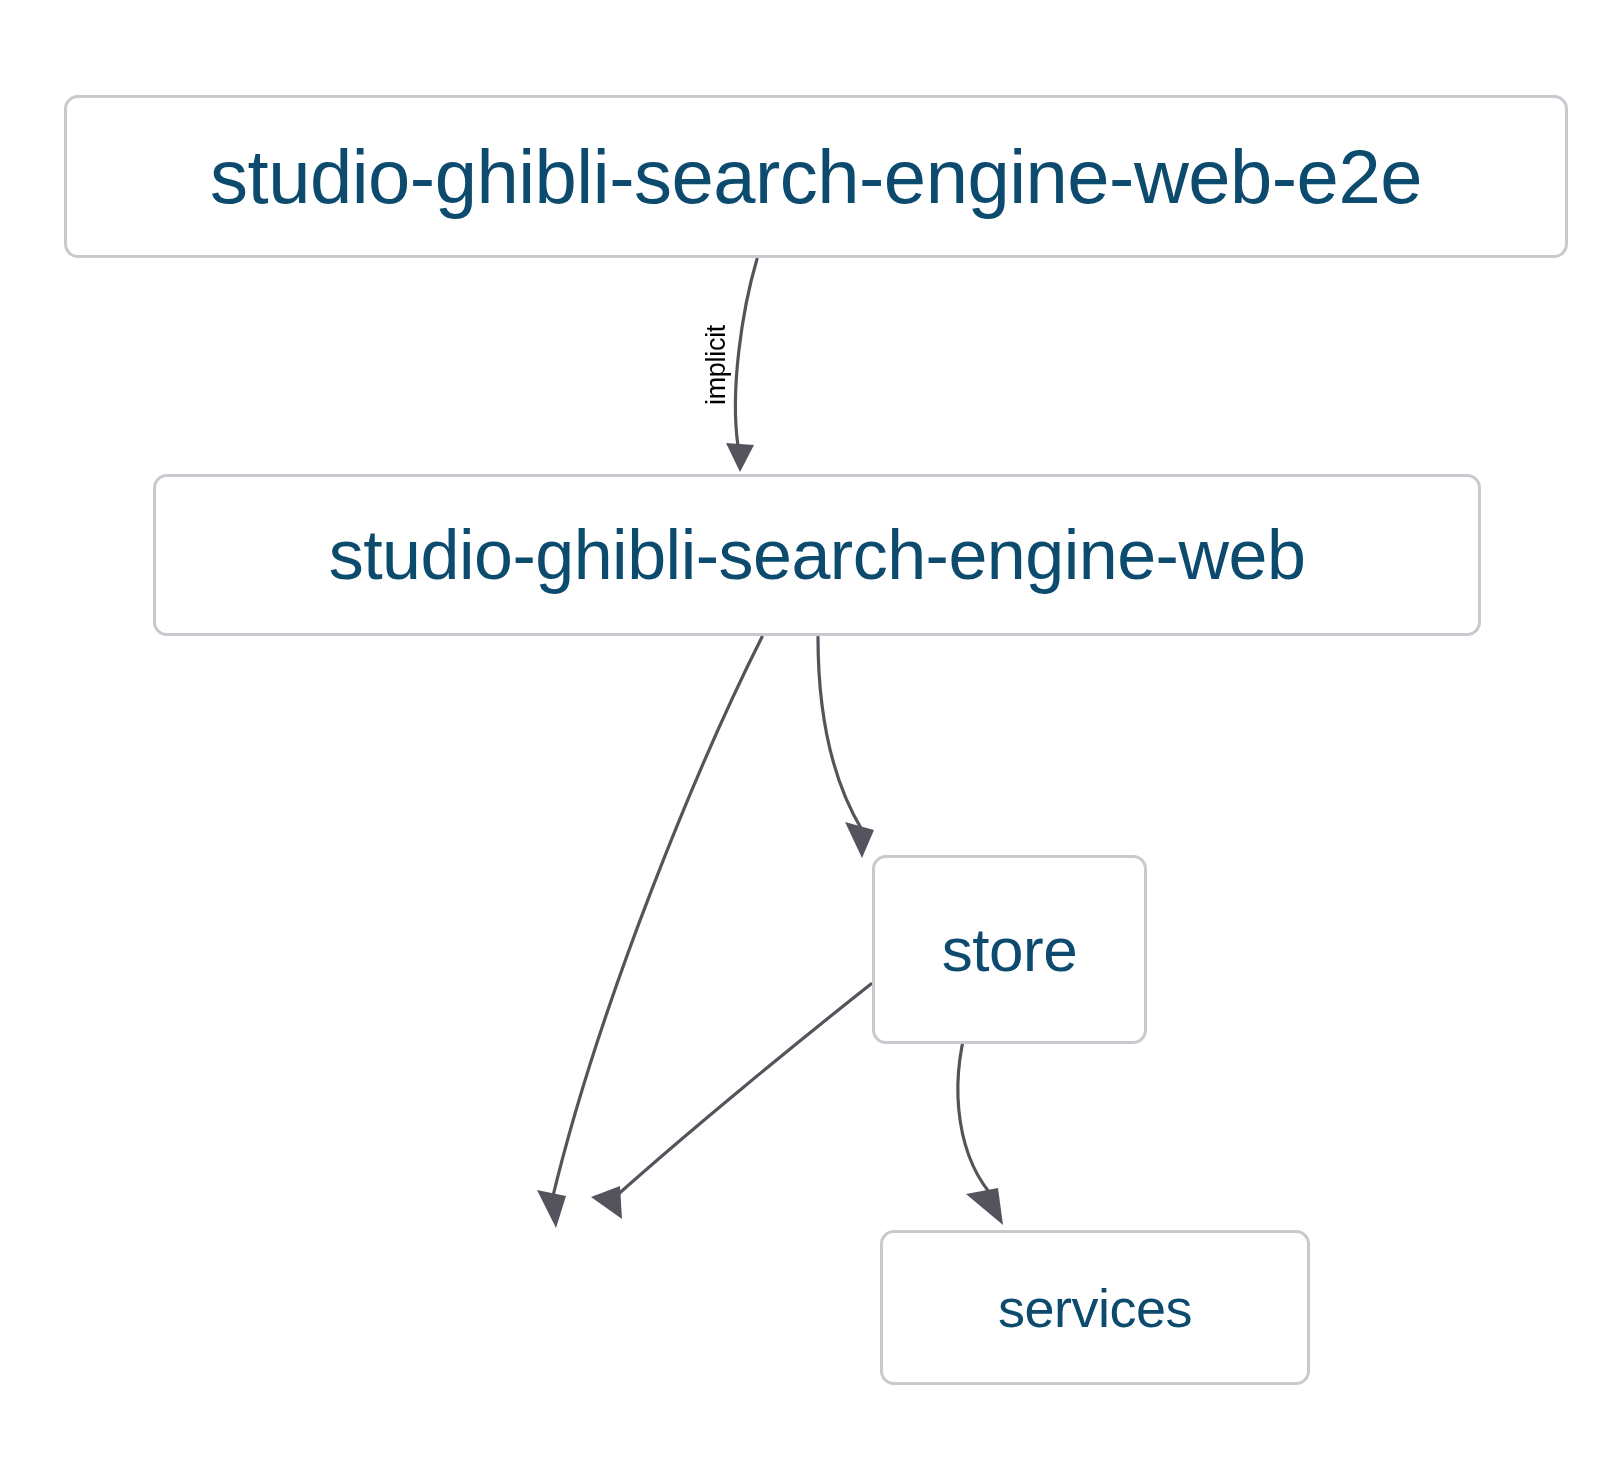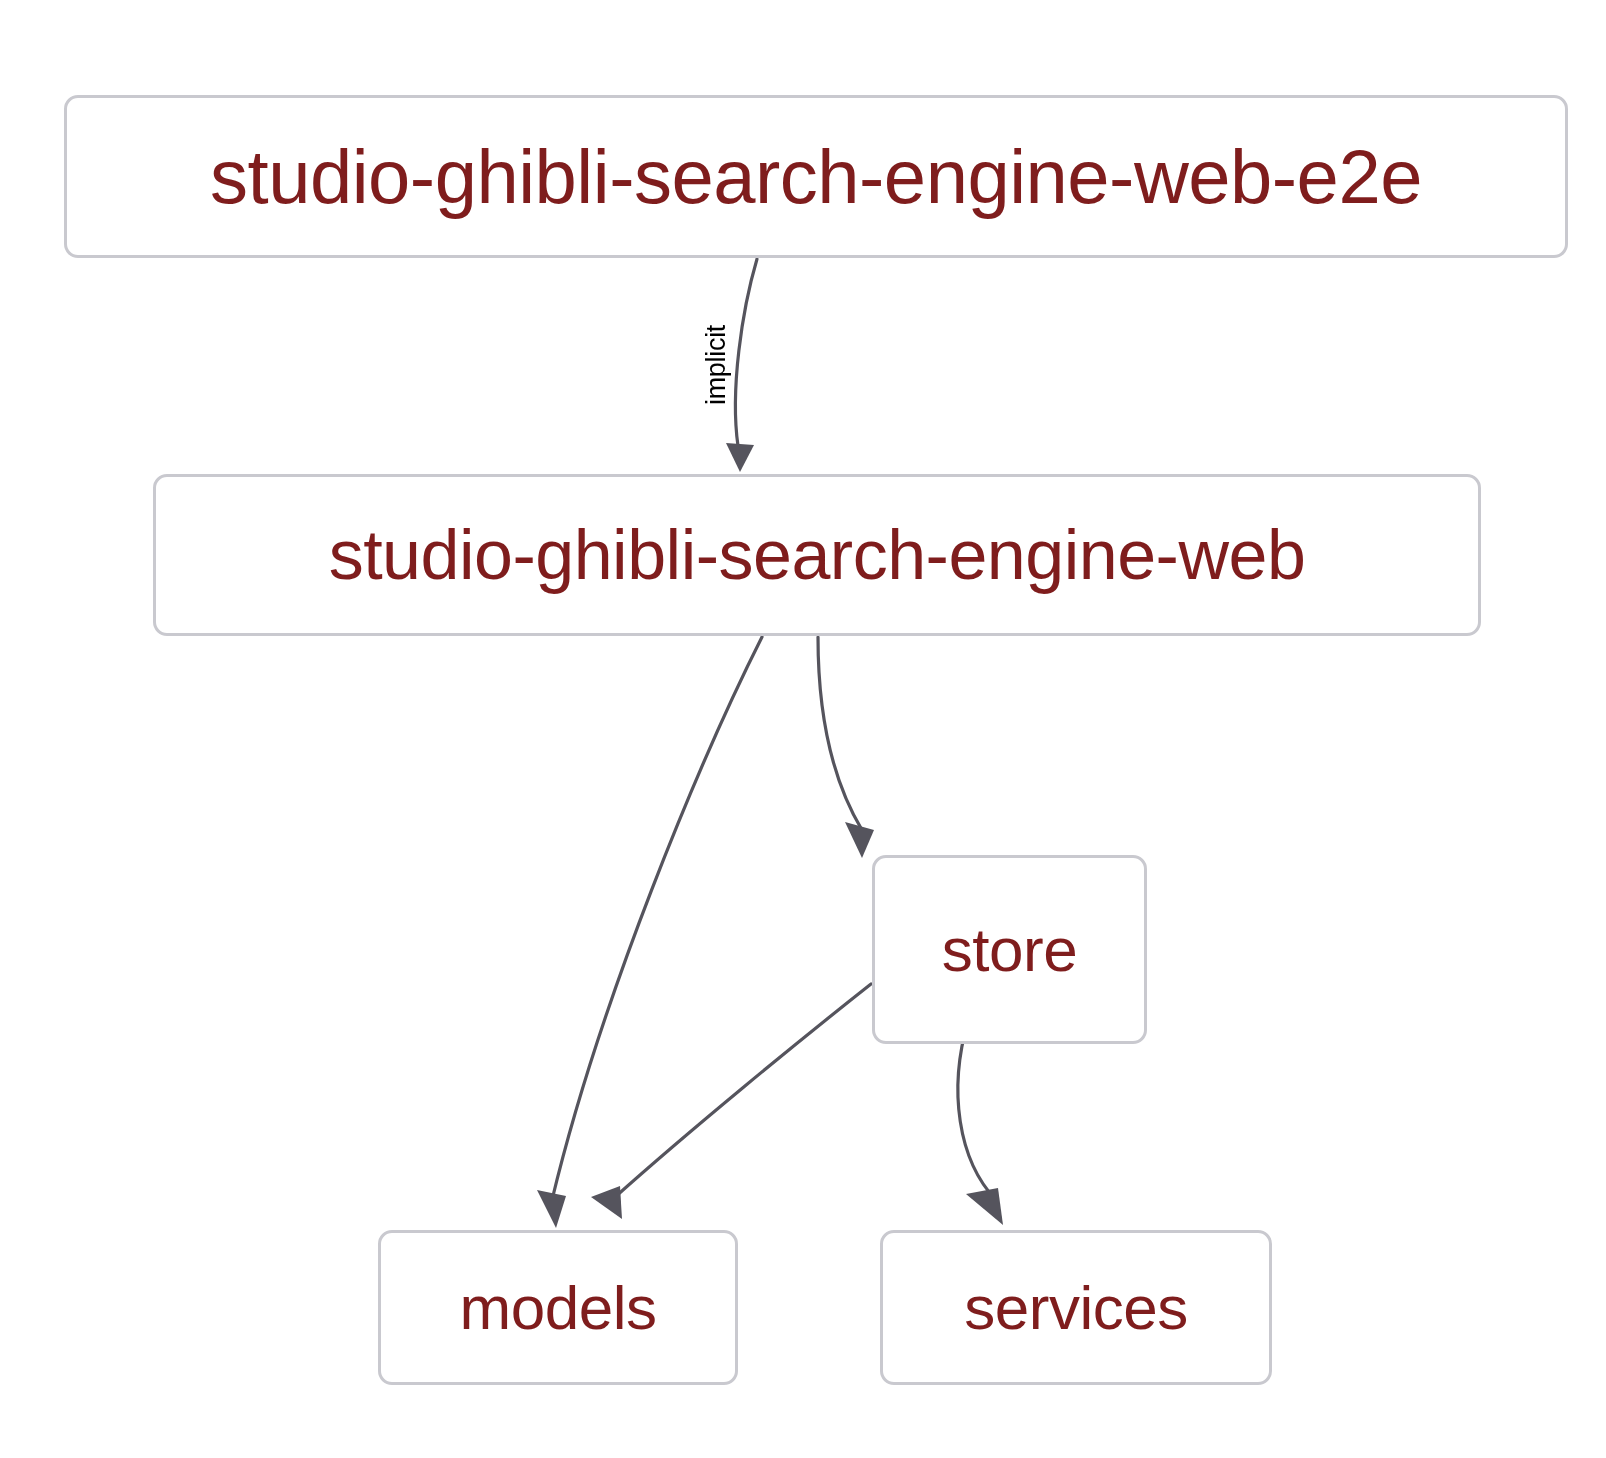--- a/index.html
+++ b/index.html
@@ -27,21 +27,21 @@
   }
   .node-box {
     position: absolute;
     box-sizing: border-box;
     background: #ffffff;
     border: 3px solid #c9c9cf;
     border-radius: 14px;
     display: flex;
     align-items: center;
     justify-content: center;
-    color: #7f1d1d;
+    color: #0c4a6e;
     font-family: "Liberation Sans", sans-serif;
     font-weight: 400;
     letter-spacing: -0.5px;
     white-space: nowrap;
     overflow: hidden;
   }
   .node-label {
     display: block;
     line-height: 1;
   }
@@ -55,22 +55,22 @@
   }
   #node-store {
     left: 872px; top: 855px; width: 275px; height: 189px;
     font-size: 62px;
   }
   #node-models {
     left: 378px; top: 1230px; width: 360px; height: 155px;
     font-size: 62px;
   }
   #node-services {
-    left: 880px; top: 1230px; width: 392px; height: 155px;
-    font-size: 62px;
+    left: 880px; top: 1230px; width: 430px; height: 155px;
+    font-size: 54px;
   }
   .edge-path {
     fill: none;
     stroke: #55545d;
     stroke-width: 3.2;
     stroke-linecap: round;
   }
   .edge-arrow {
     fill: #55545d;
     stroke: none;
@@ -121,21 +121,18 @@
   </div>
 
   <div class="node-box" id="node-web">
     <span class="node-label">studio-ghibli-search-engine-web</span>
   </div>
 
   <div class="node-box" id="node-store">
     <span class="node-label">store</span>
   </div>
 
-  <div class="node-box" id="node-models">
-    <span class="node-label">models</span>
-  </div>
 
   <div class="node-box" id="node-services">
     <span class="node-label">services</span>
   </div>
 
 </div>
 
 </body></html>

